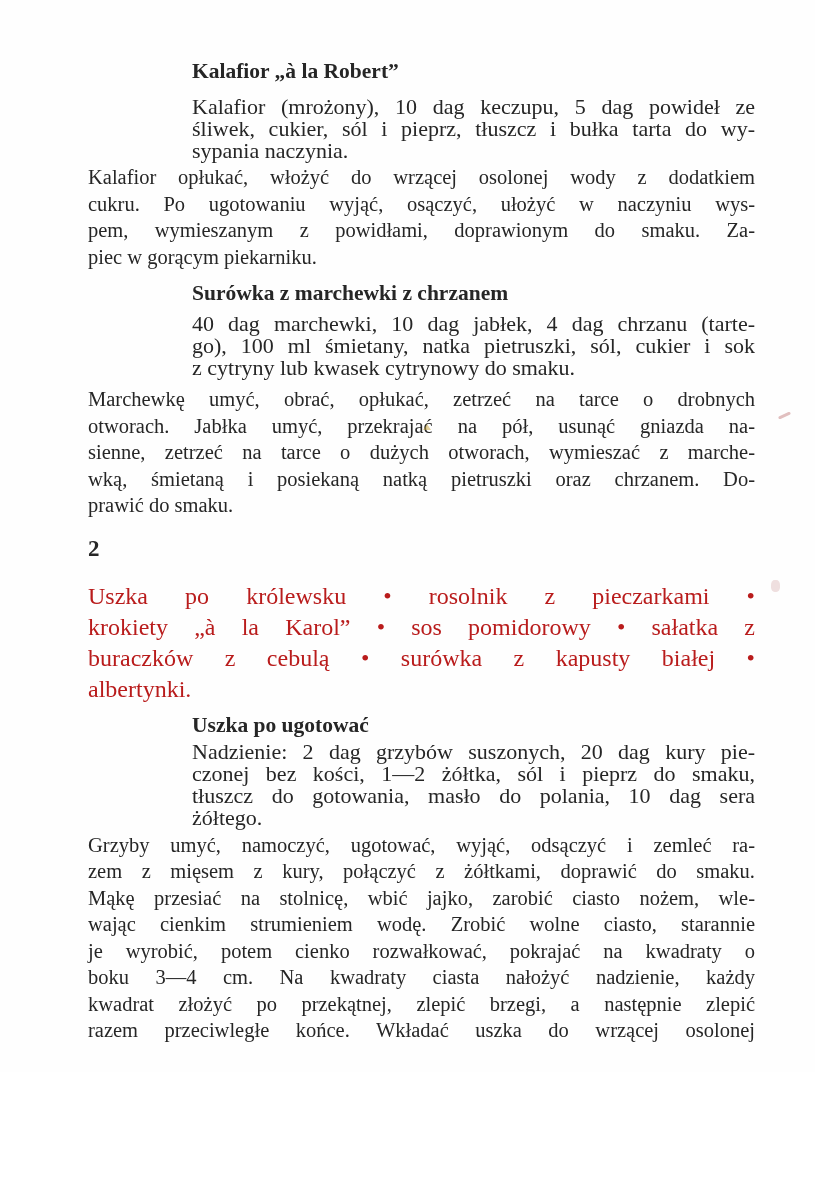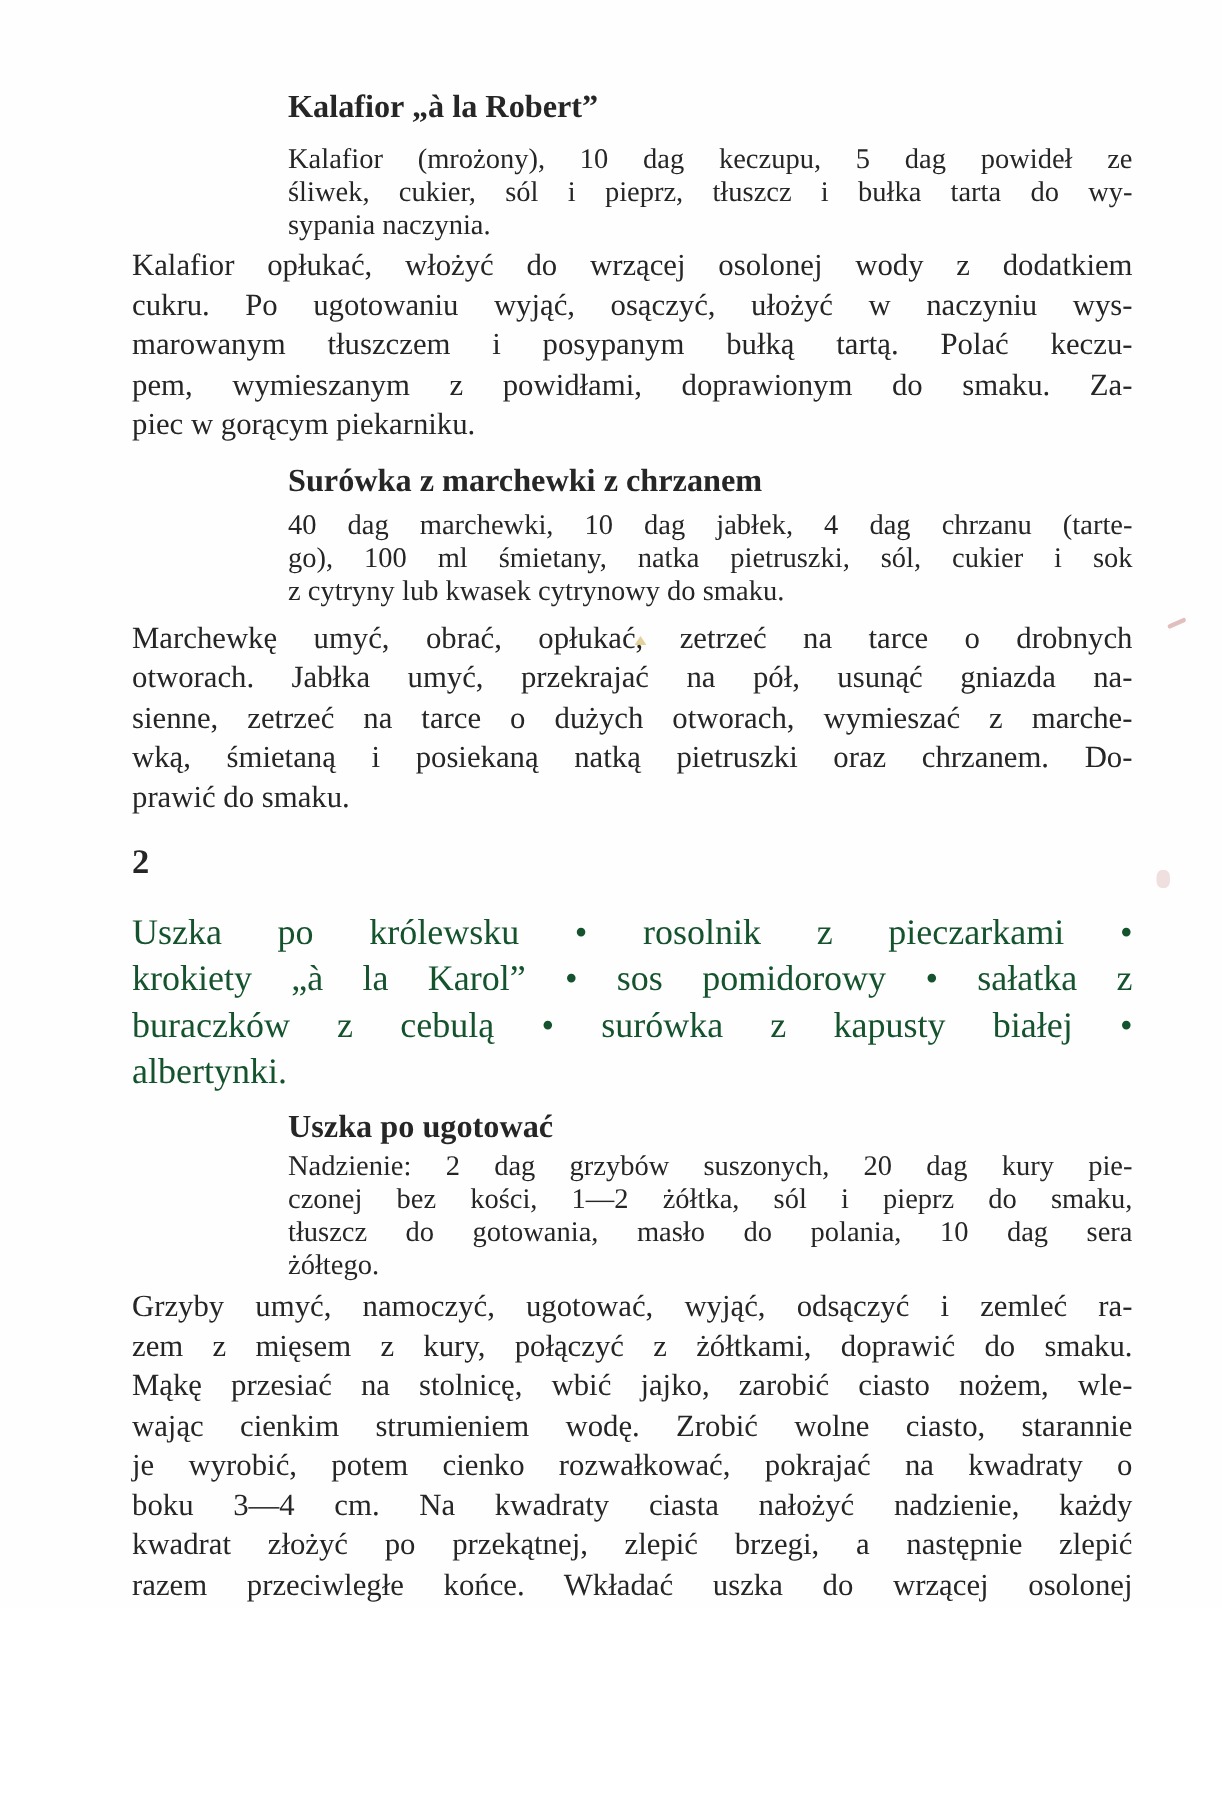--- a/index.html
+++ b/index.html
@@ -19,27 +19,27 @@
     width: 667px;
     display: flow-root;
   }
   .rtitle {
     font-weight: bold;
     font-size: 21.5px;
     line-height: 23px;
     margin: 0;
   }
   .indent { margin-left: 104px; }
-  .ing    { font-size: 19px; line-height: 22px; }
+  .ing    { font-size: 22px; line-height: 22px; }
   .bodytxt{ font-size: 20.5px; line-height: 26.5px; }
   .tline  { text-align: justify; text-align-last: justify; text-justify: inter-word; }
   .lines .tline:last-child { text-align-last: left; }
   .lines.cont .tline:last-child { text-align-last: justify; }
   .secnum { font-weight: bold; font-size: 23px; line-height: 26px; }
-  .menu   { font-size: 24px; line-height: 31px; color: #14532d; }
+  .menu   { font-size: 24px; line-height: 31px; color: #b91c1c; }
 
   
   .mt-title1 { margin-top: 60px; }
   .mt-ing1   { margin-top: 13px; }
   .mt-body1  { margin-top: 2px; }
   .mt-title2 { margin-top: 12px; }
   .mt-ing2   { margin-top: 8px; }
   .mt-body2  { margin-top: 7px; }
   .mt-sec    { margin-top: 17px; }
   .mt-menu   { margin-top: 19px; }
@@ -102,21 +102,20 @@
 
     <div class="ing indent lines mt-ing1">
         <div class="tline">Kalafior (mrożony), 10 dag keczupu, 5 dag powideł ze</div>
         <div class="tline">śliwek, cukier, sól i pieprz, tłuszcz i bułka tarta do wy-</div>
         <div class="tline">sypania naczynia.</div>
       </div>
 
     <div class="bodytxt lines mt-body1">
         <div class="tline">Kalafior opłukać, włożyć do wrzącej osolonej wody z dodatkiem</div>
         <div class="tline">cukru. Po ugotowaniu wyjąć, osączyć, ułożyć w naczyniu wys-</div>
-        <div class="tline">marowanym tłuszczem i posypanym bułką tartą. Polać keczu-</div>
         <div class="tline">pem, wymieszanym z powidłami, doprawionym do smaku. Za-</div>
         <div class="tline">piec w gorącym piekarniku.</div>
       </div>
 
     <h3 class="rtitle indent mt-title2">Surówka z marchewki z chrzanem</h3>
 
     <div class="ing indent lines mt-ing2">
         <div class="tline">40 dag marchewki, 10 dag jabłek, 4 dag chrzanu (tarte-</div>
         <div class="tline">go), 100 ml śmietany, natka pietruszki, sól, cukier i sok</div>
         <div class="tline">z cytryny lub kwasek cytrynowy do smaku.</div>

